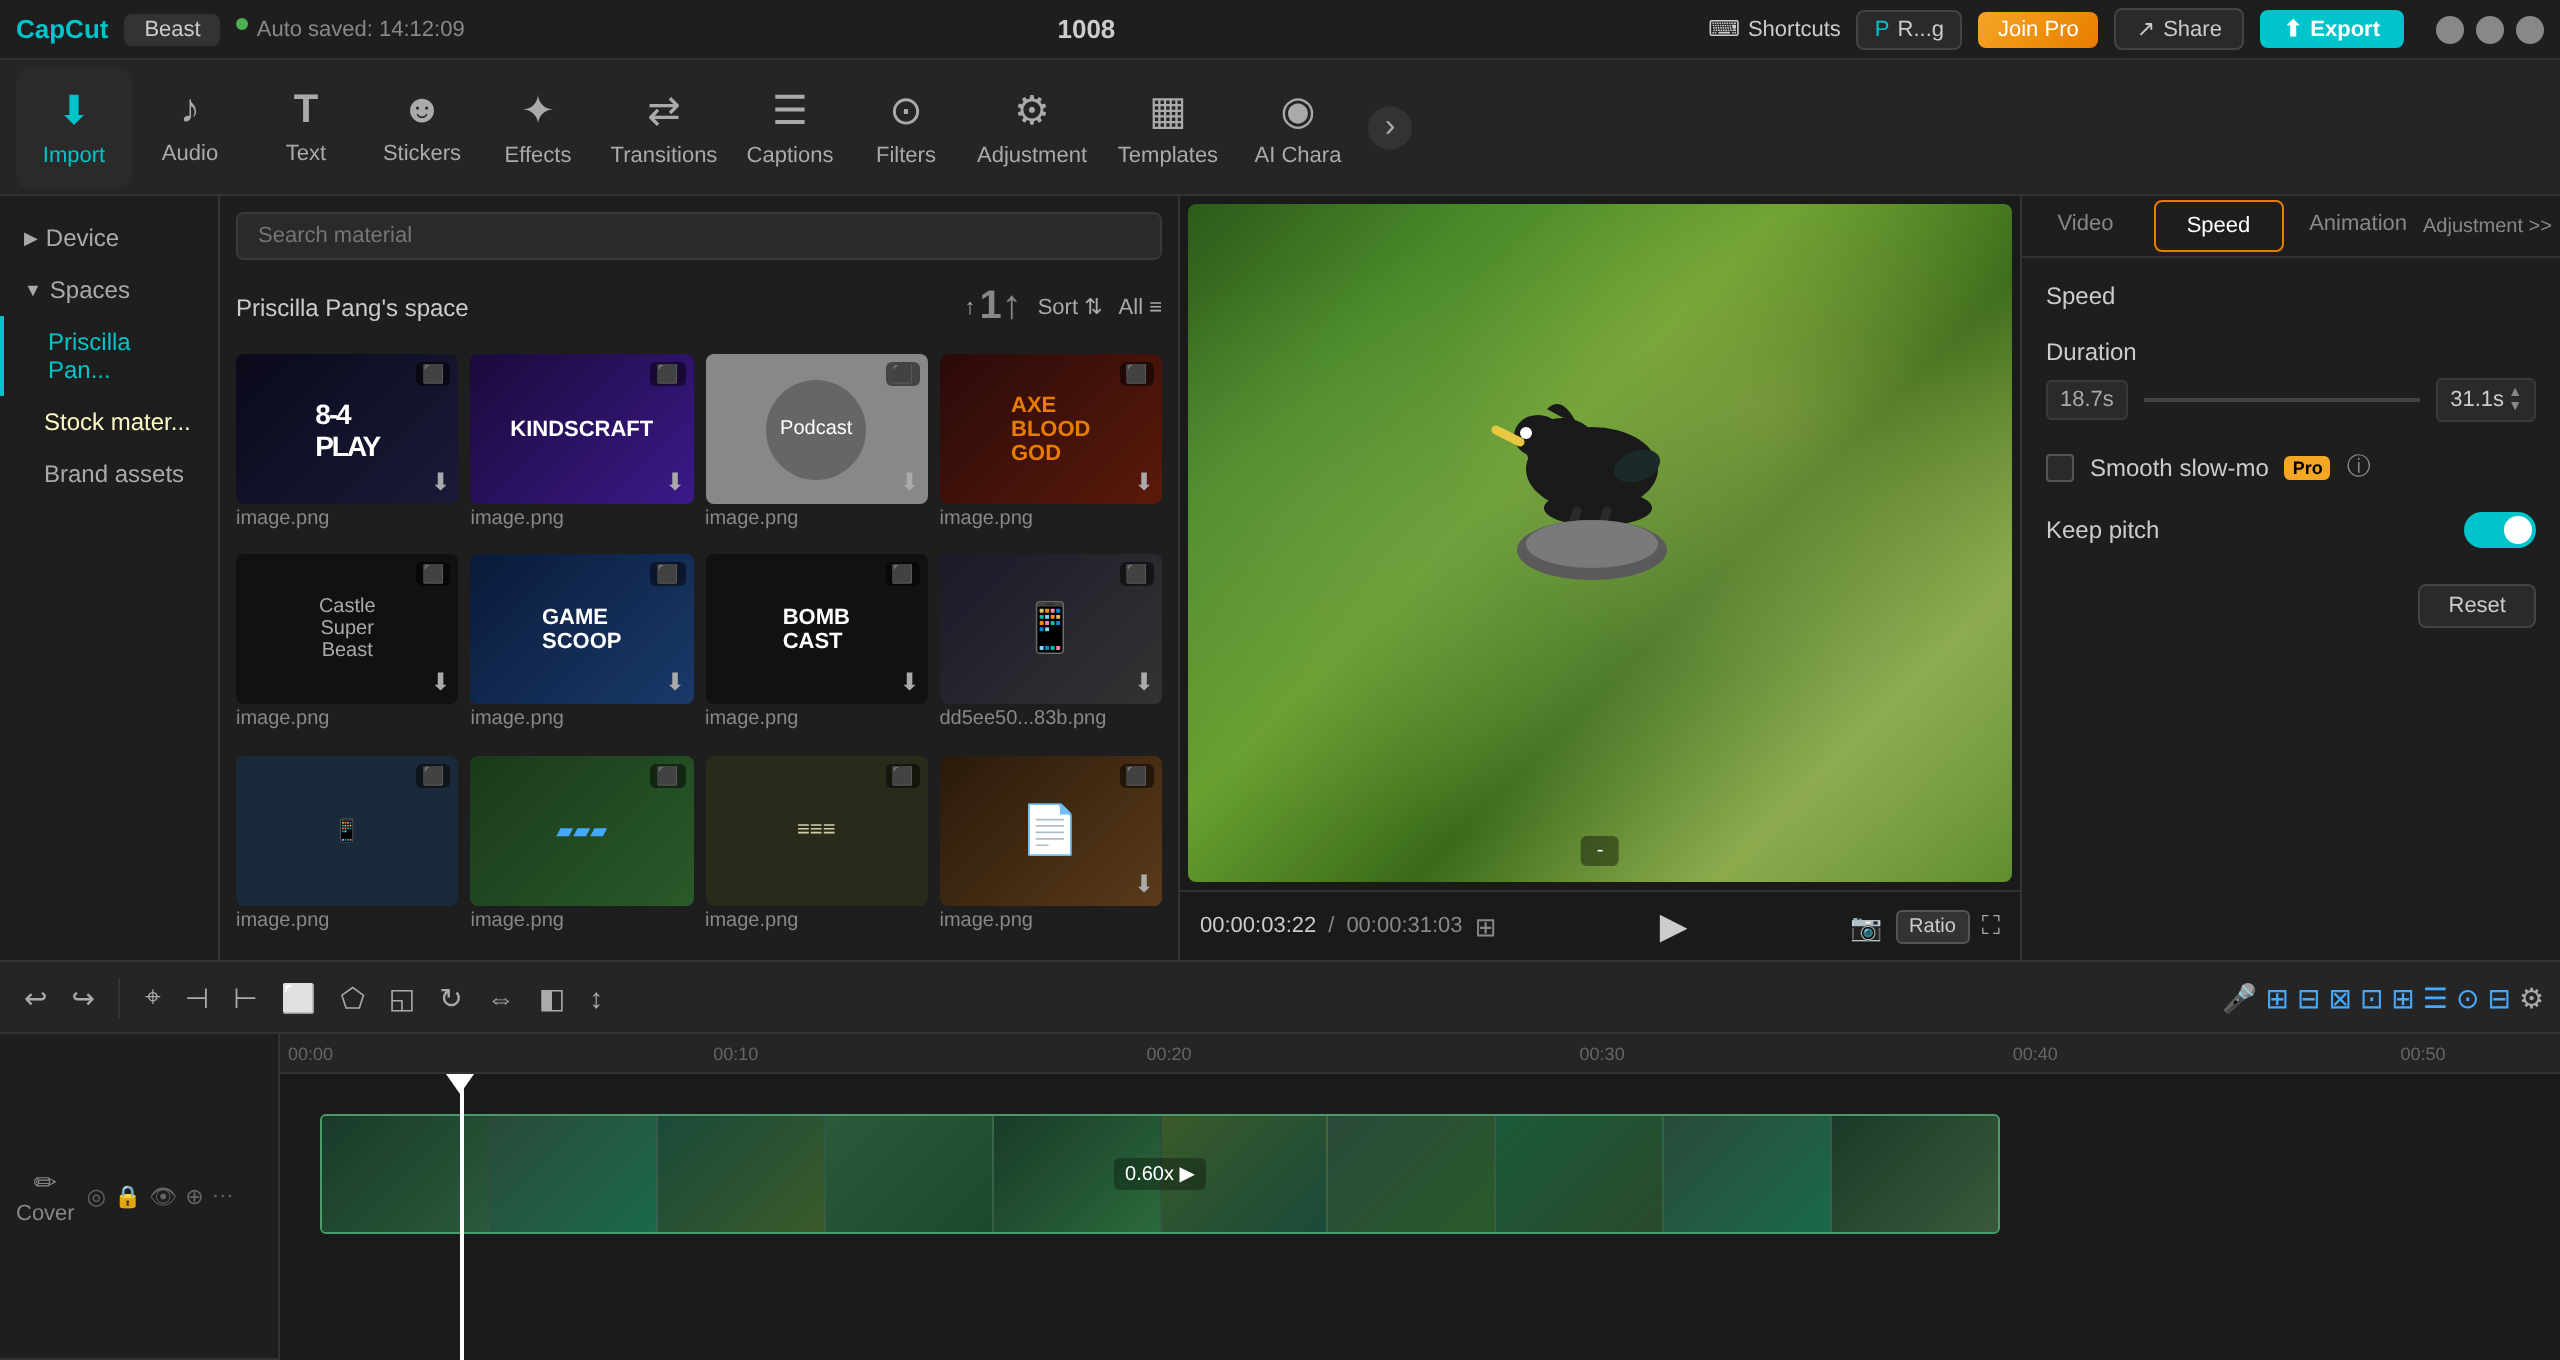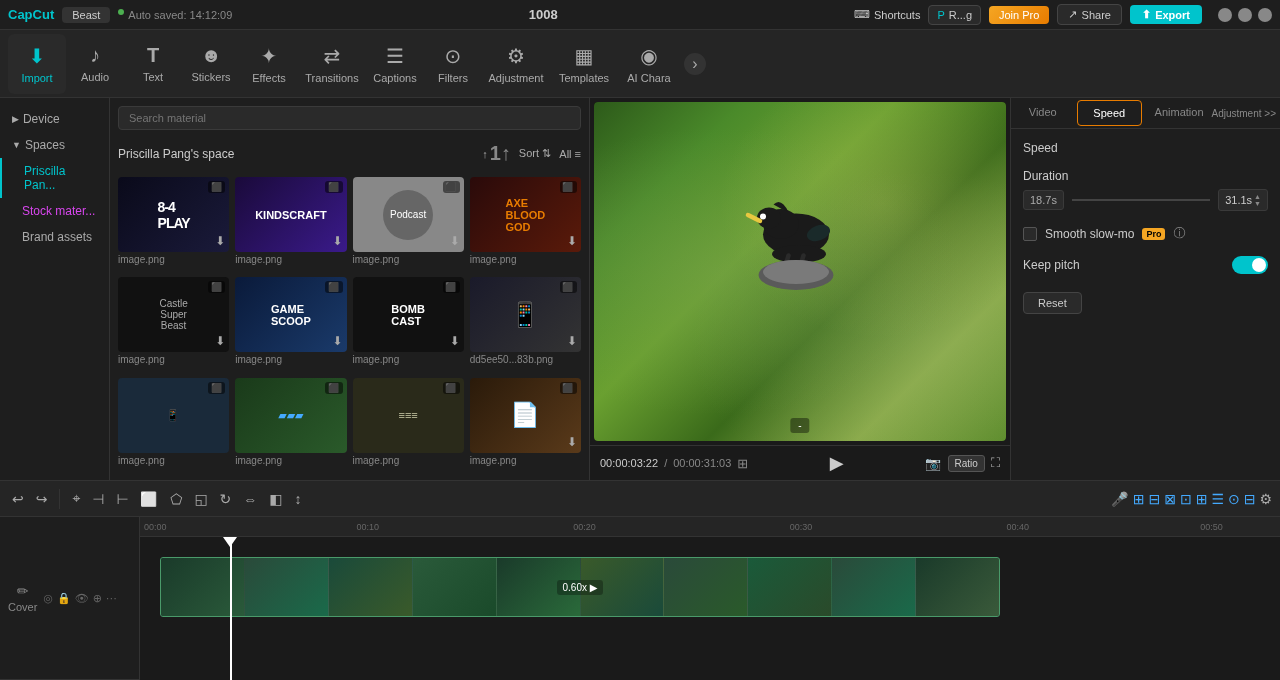--- a/index.html
+++ b/index.html
@@ -99,21 +99,21 @@
       <span style="font-size:9px;">▶</span>
       <span>Device</span>
     </div>
     <div style="padding:6px 12px;cursor:pointer;color:#aaa;font-size:12px;display:flex;align-items:center;gap:4px;">
       <span style="font-size:9px;">▼</span>
       <span>Spaces</span>
     </div>
     <div style="padding:6px 12px 6px 22px;cursor:pointer;color:#00c4cc;font-size:12px;border-left:2px solid #00c4cc;">
       <span>Priscilla Pan...</span>
     </div>
-    <div style="padding:6px 12px 6px 22px;cursor:pointer;color:#d946ef;font-size:12px;">
+    <div style="padding:6px 12px 6px 22px;cursor:pointer;color:#fef9c3;font-size:12px;">
       <span>Stock mater...</span>
     </div>
     <div style="padding:6px 12px 6px 22px;cursor:pointer;color:#aaa;font-size:12px;">
       <span>Brand assets</span>
     </div>
   </div>
 
   <div style="width:480px;background:#1e1e1e;border-right:1px solid #333;display:flex;flex-direction:column;">
     <div style="padding:8px;">
       <input style="width: 100%; background: rgb(42, 42, 42); border: 1px solid rgb(58, 58, 58); border-radius: 4px; padding: 5px 10px; color: rgb(204, 204, 204); font-size: 11px; outline: none;" placeholder="Search material">
@@ -319,21 +319,21 @@
         <span style="color:#888;font-size:12px;cursor:pointer;">ⓘ</span>
       </div>
 
       <div style="display:flex;align-items:center;justify-content:space-between;">
         <span style="font-size:12px;color:#ccc;">Keep pitch</span>
         <div style="width:36px;height:18px;background:#00c4cc;border-radius:9px;position:relative;cursor:pointer;">
           <div style="width:14px;height:14px;background:#fff;border-radius:50%;position:absolute;right:2px;top:2px;"></div>
         </div>
       </div>
 
-      <div style="display:flex;justify-content:flex-start;margin-top:4px;">
+      <div style="display:flex;justify-content:flex-end;margin-top:4px;">
         <button style="background:#2a2a2a;border:1px solid #444;color:#ccc;padding:4px 14px;border-radius:4px;font-size:11px;cursor:pointer;">Reset</button>
       </div>
     </div>
   </div>
 </div>
 
 <div style="height:200px;background:#1a1a1a;border-top:1px solid #333;display:flex;flex-direction:column;">
 
   <div style="display:flex;align-items:center;height:36px;background:#252525;border-bottom:1px solid #333;padding:0 8px;gap:4px;">
     <button style="background:none;border:none;color:#aaa;font-size:14px;cursor:pointer;padding:4px;border-radius:3px;">↩</button>

